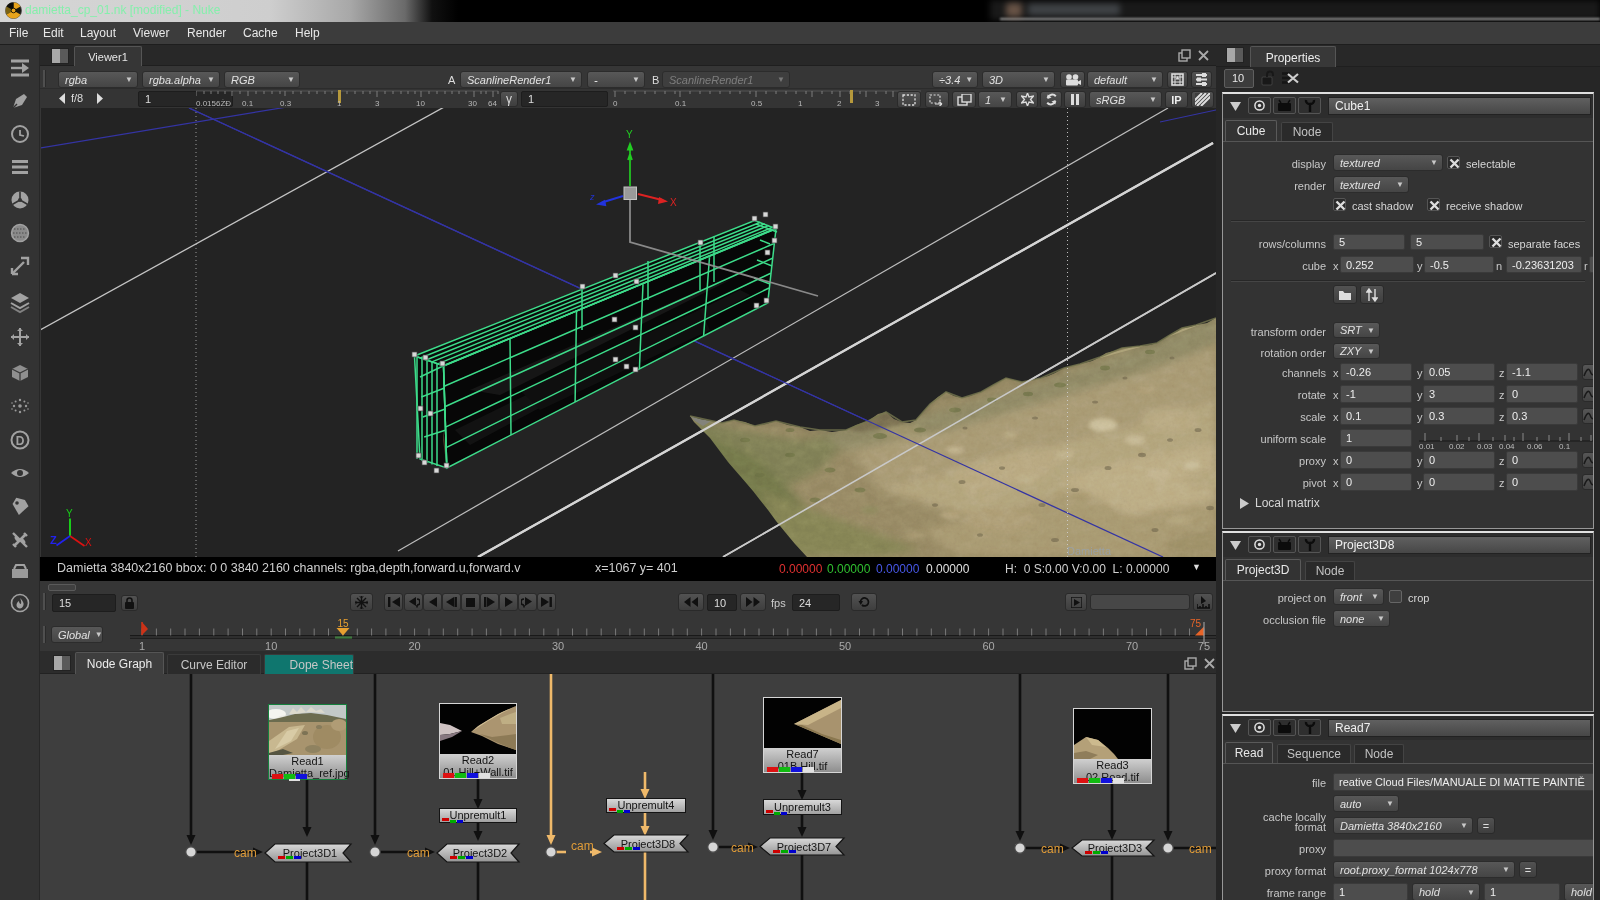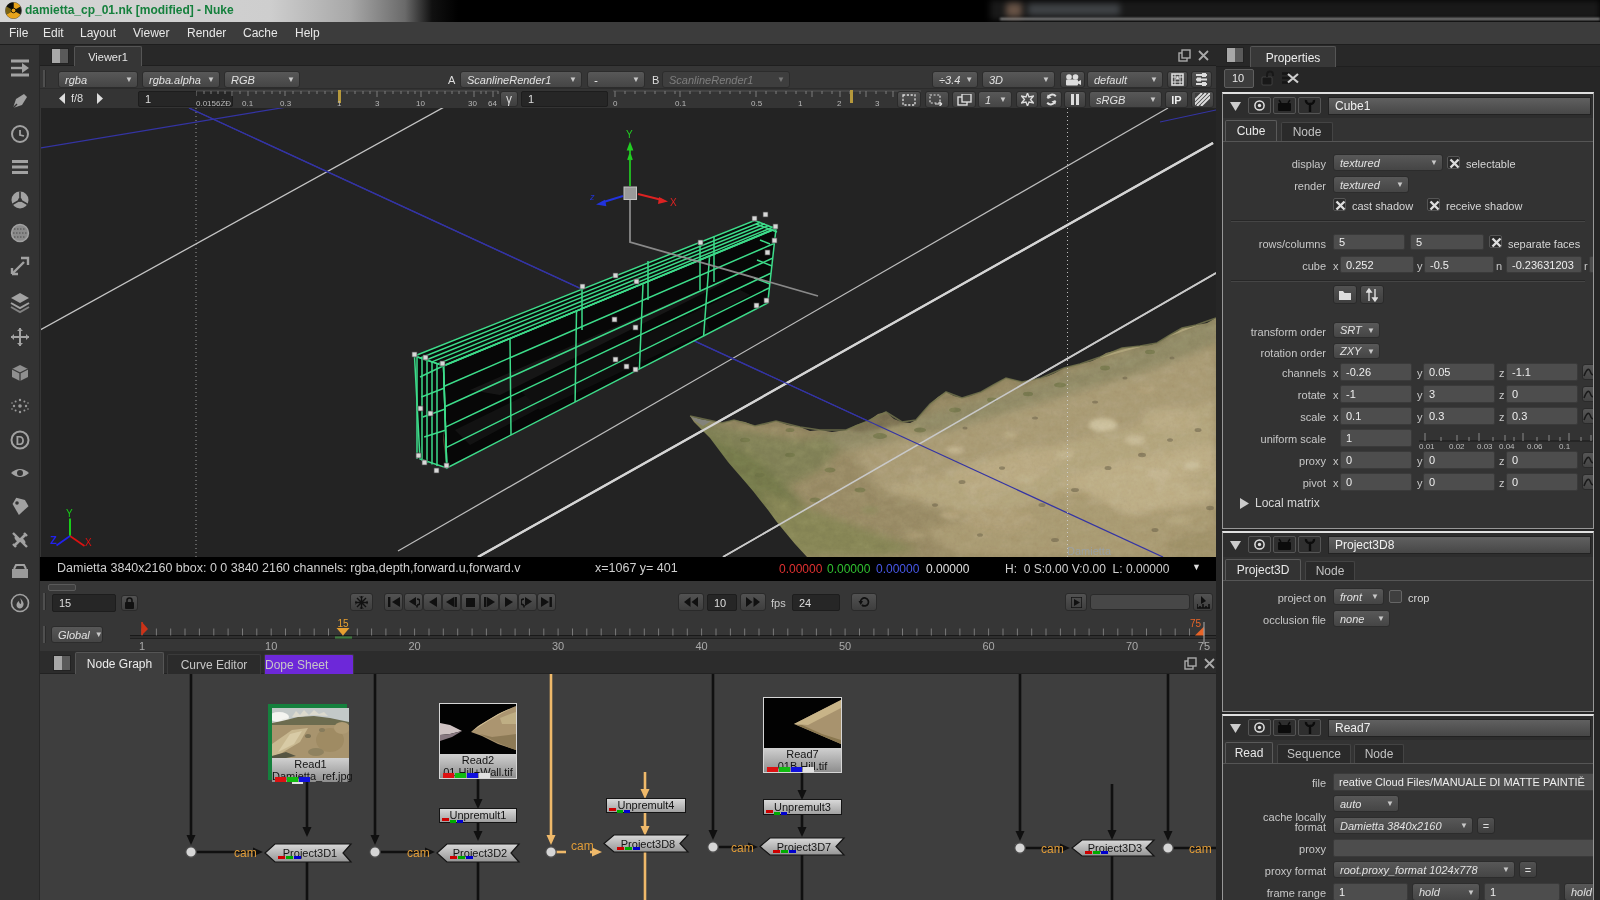--- a/index.html
+++ b/index.html
@@ -25,21 +25,21 @@
 <div class="abs" id="titlebar" style="left:0;top:0;width:1600px;height:22px;background:#000;">
   <div class="abs" style="left:0;top:0;width:470px;height:22px;background:linear-gradient(90deg,#d6d6d6 0px,#cecece 270px,#a8a8a8 350px,#6a6a6a 405px,rgba(30,30,30,.55) 432px,rgba(0,0,0,0) 458px);"></div>
   <svg class="abs" style="left:5px;top:2px;" width="17" height="17" viewBox="0 0 16 16">
     <circle cx="8" cy="8" r="7.6" fill="#1a1a12" stroke="#555" stroke-width="0.7"></circle>
     <path d="M8 8 L8 0.5 A7.5 7.5 0 0 1 14.5 4.3 Z" fill="#e8a41c"></path>
     <path d="M8 8 L1.5 4.3 A7.5 7.5 0 0 1 8 0.5 Z" fill="#0d0d08"></path>
     <path d="M8 8 L14.5 11.7 A7.5 7.5 0 0 1 1.5 11.7 Z" fill="#e8a41c"></path>
     <path d="M8 8 L1.5 11.7 A7.5 7.5 0 0 1 1.5 4.3 Z" fill="#caa018" opacity="0.55"></path>
     <circle cx="8" cy="8" r="2.2" fill="#e8a41c" stroke="#0d0d08" stroke-width="0.8"></circle>
   </svg>
-  <div class="abs" style="left:25px;top:3px;font-size:12px;color:#15803d;font-weight:bold;">damietta_cp_01.nk [modified] - Nuke</div>
+  <div class="abs" style="left:25px;top:3px;font-size:12px;color:#86efac;">damietta_cp_01.nk [modified] - Nuke</div>
   <div class="abs" style="left:990px;top:0;width:610px;height:20px;background:#191919;filter:blur(3px);"></div>
   <div class="abs" style="left:1000px;top:18px;width:600px;height:2px;background:#b0b0b0;filter:blur(1.2px);opacity:.85;"></div>
   <div class="abs" style="left:1006px;top:3px;width:16px;height:14px;background:#a8826a;border-radius:3px;filter:blur(3px);opacity:.55;"></div>
   <div class="abs" style="left:1028px;top:4px;width:92px;height:11px;background:#5a6066;border-radius:2px;filter:blur(3px);opacity:.6;"></div>
 </div>
 
 <div class="abs" id="menubar" style="left:0;top:22px;width:1600px;height:23px;background:#3c3c3c;border-bottom:1px solid #1e1e1e;">
   <div class="txt" style="left:9px;top:4px;font-size:12px;color:#e8e8e8;">File</div>
   <div class="txt" style="left:43px;top:4px;font-size:12px;color:#e8e8e8;">Edit</div>
   <div class="txt" style="left:80px;top:4px;font-size:12px;color:#e8e8e8;">Layout</div>
@@ -710,21 +710,21 @@
     </svg>
   </div>
 </div>
 
 <div class="abs" id="ngraph" style="left:40px;top:651px;width:1176px;height:249px;background:#3e3e3e;">
 
   <div class="abs" style="left:0;top:0;width:1176px;height:23px;background:#2c2c2c;border-bottom:1px solid #222;"></div>
   <div class="tab-sq" style="left:13px;top:4px;"></div>
   <div class="abs" style="left:35px;top:1px;width:89px;height:22px;background:#3e3e3e;border:1px solid #555;border-bottom:none;border-radius:2px 2px 0 0;color:#ececec;font-size:12px;text-align:center;padding-top:4px;">Node Graph</div>
   <div class="abs" style="left:127px;top:3px;width:94px;height:20px;background:#2b2b2b;border:1px solid #3a3a3a;border-bottom:none;border-radius:2px 2px 0 0;color:#c6c6c6;font-size:12px;text-align:center;padding-top:3px;">Curve Editor</div>
-  <div class="abs" style="left:224px;top:3px;width:90px;height:20px;background:#6d28d9;border:1px solid #3a3a3a;border-bottom:none;border-radius:2px 2px 0 0;color:#c6c6c6;font-size:12px;text-align:left;padding-top:3px;">Dope Sheet</div>
+  <div class="abs" style="left:224px;top:3px;width:90px;height:20px;background:#0f766e;border:1px solid #3a3a3a;border-bottom:none;border-radius:2px 2px 0 0;color:#c6c6c6;font-size:12px;text-align:right;padding-top:3px;">Dope Sheet</div>
   <svg class="abs" style="left:1144px;top:6px;" width="13" height="13" viewBox="0 0 13 13">
         <rect x="1" y="4" width="8" height="8" fill="none" stroke="#aaa" stroke-width="1.4"></rect>
         <rect x="4" y="1" width="8" height="8" fill="#2c2c2c" stroke="#aaa" stroke-width="1.4"></rect>
       </svg>
   <svg class="abs" style="left:1163px;top:6px;" width="13" height="13" viewBox="0 0 13 13">
         <path d="M2,2 L11,11 M11,2 L2,11" stroke="#aaa" stroke-width="1.8"></path>
       </svg>
 
   <svg class="abs" style="left:0;top:23px;" width="1176" height="226" viewBox="0 0 1176 226">
     <g transform="translate(-40,-674)">
@@ -830,21 +830,21 @@
         <rect x="773" y="850" width="7" height="3" fill="#c00"></rect>
             <rect x="781" y="850" width="7" height="3" fill="#0a0"></rect>
             <rect x="789" y="850" width="7" height="3" fill="#00c"></rect>
         <rect x="1085" y="851" width="7" height="3" fill="#c00"></rect>
             <rect x="1093" y="851" width="7" height="3" fill="#0a0"></rect>
             <rect x="1101" y="851" width="7" height="3" fill="#00c"></rect>
       </g>
     </g>
   </svg>
 
-  <div class="abs" style="left:228px;top:53px;width:79px;height:76px;border:4px solid #15803d;background:#14532d;">
+  <div class="abs" style="left:228px;top:53px;width:79px;height:76px;border:1px solid #15803d;background:#14532d;">
     <svg width="77" height="50" viewBox="0 0 77 50">
           <rect width="77" height="50" fill="#c3c9c8"></rect>
           <g filter="url(#thsoft)">
             <ellipse cx="7" cy="9" rx="10" ry="5" fill="#f4f4f0"></ellipse>
             <ellipse cx="15" cy="14" rx="7" ry="3.5" fill="#e8e8e2"></ellipse>
             <ellipse cx="3" cy="17" rx="5" ry="3" fill="#d8d8d2"></ellipse>
             <rect x="0" y="17" width="77" height="33" fill="#a8946e"></rect>
             <polygon points="0,17 0,15 10,13 26,9 42,8 58,10 77,14 77,17" fill="#6c6c50"></polygon>
             <polygon points="20,9 24,3 28,7 32,2 37,7 42,2 47,6 52,4 56,8 40,7 26,9" fill="#dcdacd"></polygon>
             <polygon points="0,36 20,22 36,20 28,34 8,46 0,48" fill="#c8b890"></polygon>
@@ -886,20 +886,30 @@
     <div class="abs" style="left:3px;top:69px;width:11px;height:5px;background:#dd1111;"></div><div class="abs" style="left:15px;top:69px;width:11px;height:5px;background:#11bb11;"></div><div class="abs" style="left:27px;top:69px;width:11px;height:5px;background:#1111dd;"></div><div class="abs" style="left:39px;top:69px;width:11px;height:5px;background:#e0e0e0;"></div>
   </div>
   <div class="abs" style="left:723px;top:46px;width:79px;height:76px;border:1px solid #d6d6d6;background:#000;">
     <svg width="77" height="50" viewBox="0 0 77 50">
           <rect width="77" height="50" fill="#020202"></rect>
           <polygon points="77,2 30,26 77,46" fill="#a8936e"></polygon>
           <polygon points="77,2 30,26 44,27 77,10" fill="#c8b488"></polygon>
           <polygon points="38,27 58,36 77,42 77,46 33,27" fill="#8a774f"></polygon>
         </svg>
     <div class="abs" style="left:0;top:50px;width:77px;height:24px;background:linear-gradient(#d0d0d0,#8e8e8e);color:#141414;font-size:11px;text-align:center;line-height:12px;">Read7<br>01B Hill.tif</div>
+    <div class="abs" style="left:3px;top:69px;width:11px;height:5px;background:#dd1111;"></div><div class="abs" style="left:15px;top:69px;width:11px;height:5px;background:#11bb11;"></div><div class="abs" style="left:27px;top:69px;width:11px;height:5px;background:#1111dd;"></div><div class="abs" style="left:39px;top:69px;width:11px;height:5px;background:#e0e0e0;"></div>
+  </div>
+  <div class="abs" style="left:1033px;top:57px;width:79px;height:76px;border:1px solid #d6d6d6;background:#000;">
+    <svg width="77" height="50" viewBox="0 0 77 50">
+          <rect width="77" height="50" fill="#020202"></rect>
+          <polygon points="0,36 12,28 24,31 34,39 40,45 44,50 0,50" fill="#b4a078"></polygon>
+          <polygon points="12,28 24,31 32,38 18,36" fill="#ccba8e"></polygon>
+          <polygon points="0,44 12,42 24,46 16,50 0,50" fill="#8f7d5a"></polygon>
+        </svg>
+    <div class="abs" style="left:0;top:50px;width:77px;height:24px;background:linear-gradient(#d0d0d0,#8e8e8e);color:#141414;font-size:11px;text-align:center;line-height:12px;">Read3<br>02 Road.tif</div>
     <div class="abs" style="left:3px;top:69px;width:11px;height:5px;background:#dd1111;"></div><div class="abs" style="left:15px;top:69px;width:11px;height:5px;background:#11bb11;"></div><div class="abs" style="left:27px;top:69px;width:11px;height:5px;background:#1111dd;"></div><div class="abs" style="left:39px;top:69px;width:11px;height:5px;background:#e0e0e0;"></div>
   </div>
 
   <div class="abs" style="left:399px;top:157px;width:78px;height:15px;background:linear-gradient(#d8d8d8,#a2a2a2);border:1px solid #141414;color:#141414;font-size:11px;text-align:center;line-height:13px;">Unpremult1<div class="abs" style="left:2px;top:9px;width:7px;height:3px;background:#c00;"></div><div class="abs" style="left:10px;top:11px;width:6px;height:3px;background:#0a0;"></div><div class="abs" style="left:17px;top:11px;width:6px;height:3px;background:#00c;"></div></div>
   <div class="abs" style="left:566px;top:147px;width:80px;height:15px;background:linear-gradient(#d8d8d8,#a2a2a2);border:1px solid #141414;color:#141414;font-size:11px;text-align:center;line-height:13px;">Unpremult4<div class="abs" style="left:2px;top:9px;width:7px;height:3px;background:#c00;"></div><div class="abs" style="left:10px;top:11px;width:6px;height:3px;background:#0a0;"></div><div class="abs" style="left:17px;top:11px;width:6px;height:3px;background:#00c;"></div></div>
   <div class="abs" style="left:723px;top:148px;width:79px;height:16px;background:linear-gradient(#d8d8d8,#a2a2a2);border:1px solid #141414;color:#141414;font-size:11px;text-align:center;line-height:14px;">Unpremult3<div class="abs" style="left:2px;top:10px;width:7px;height:3px;background:#c00;"></div><div class="abs" style="left:10px;top:12px;width:6px;height:3px;background:#0a0;"></div><div class="abs" style="left:17px;top:12px;width:6px;height:3px;background:#00c;"></div></div>
 </div>
 
 <div class="abs" id="rpanel" style="left:1216px;top:45px;width:384px;height:855px;background:#262626;">
   <div class="abs" style="left:0;top:0;width:384px;height:22px;background:#282828;border-bottom:1px solid #1f1f1f;"></div>

